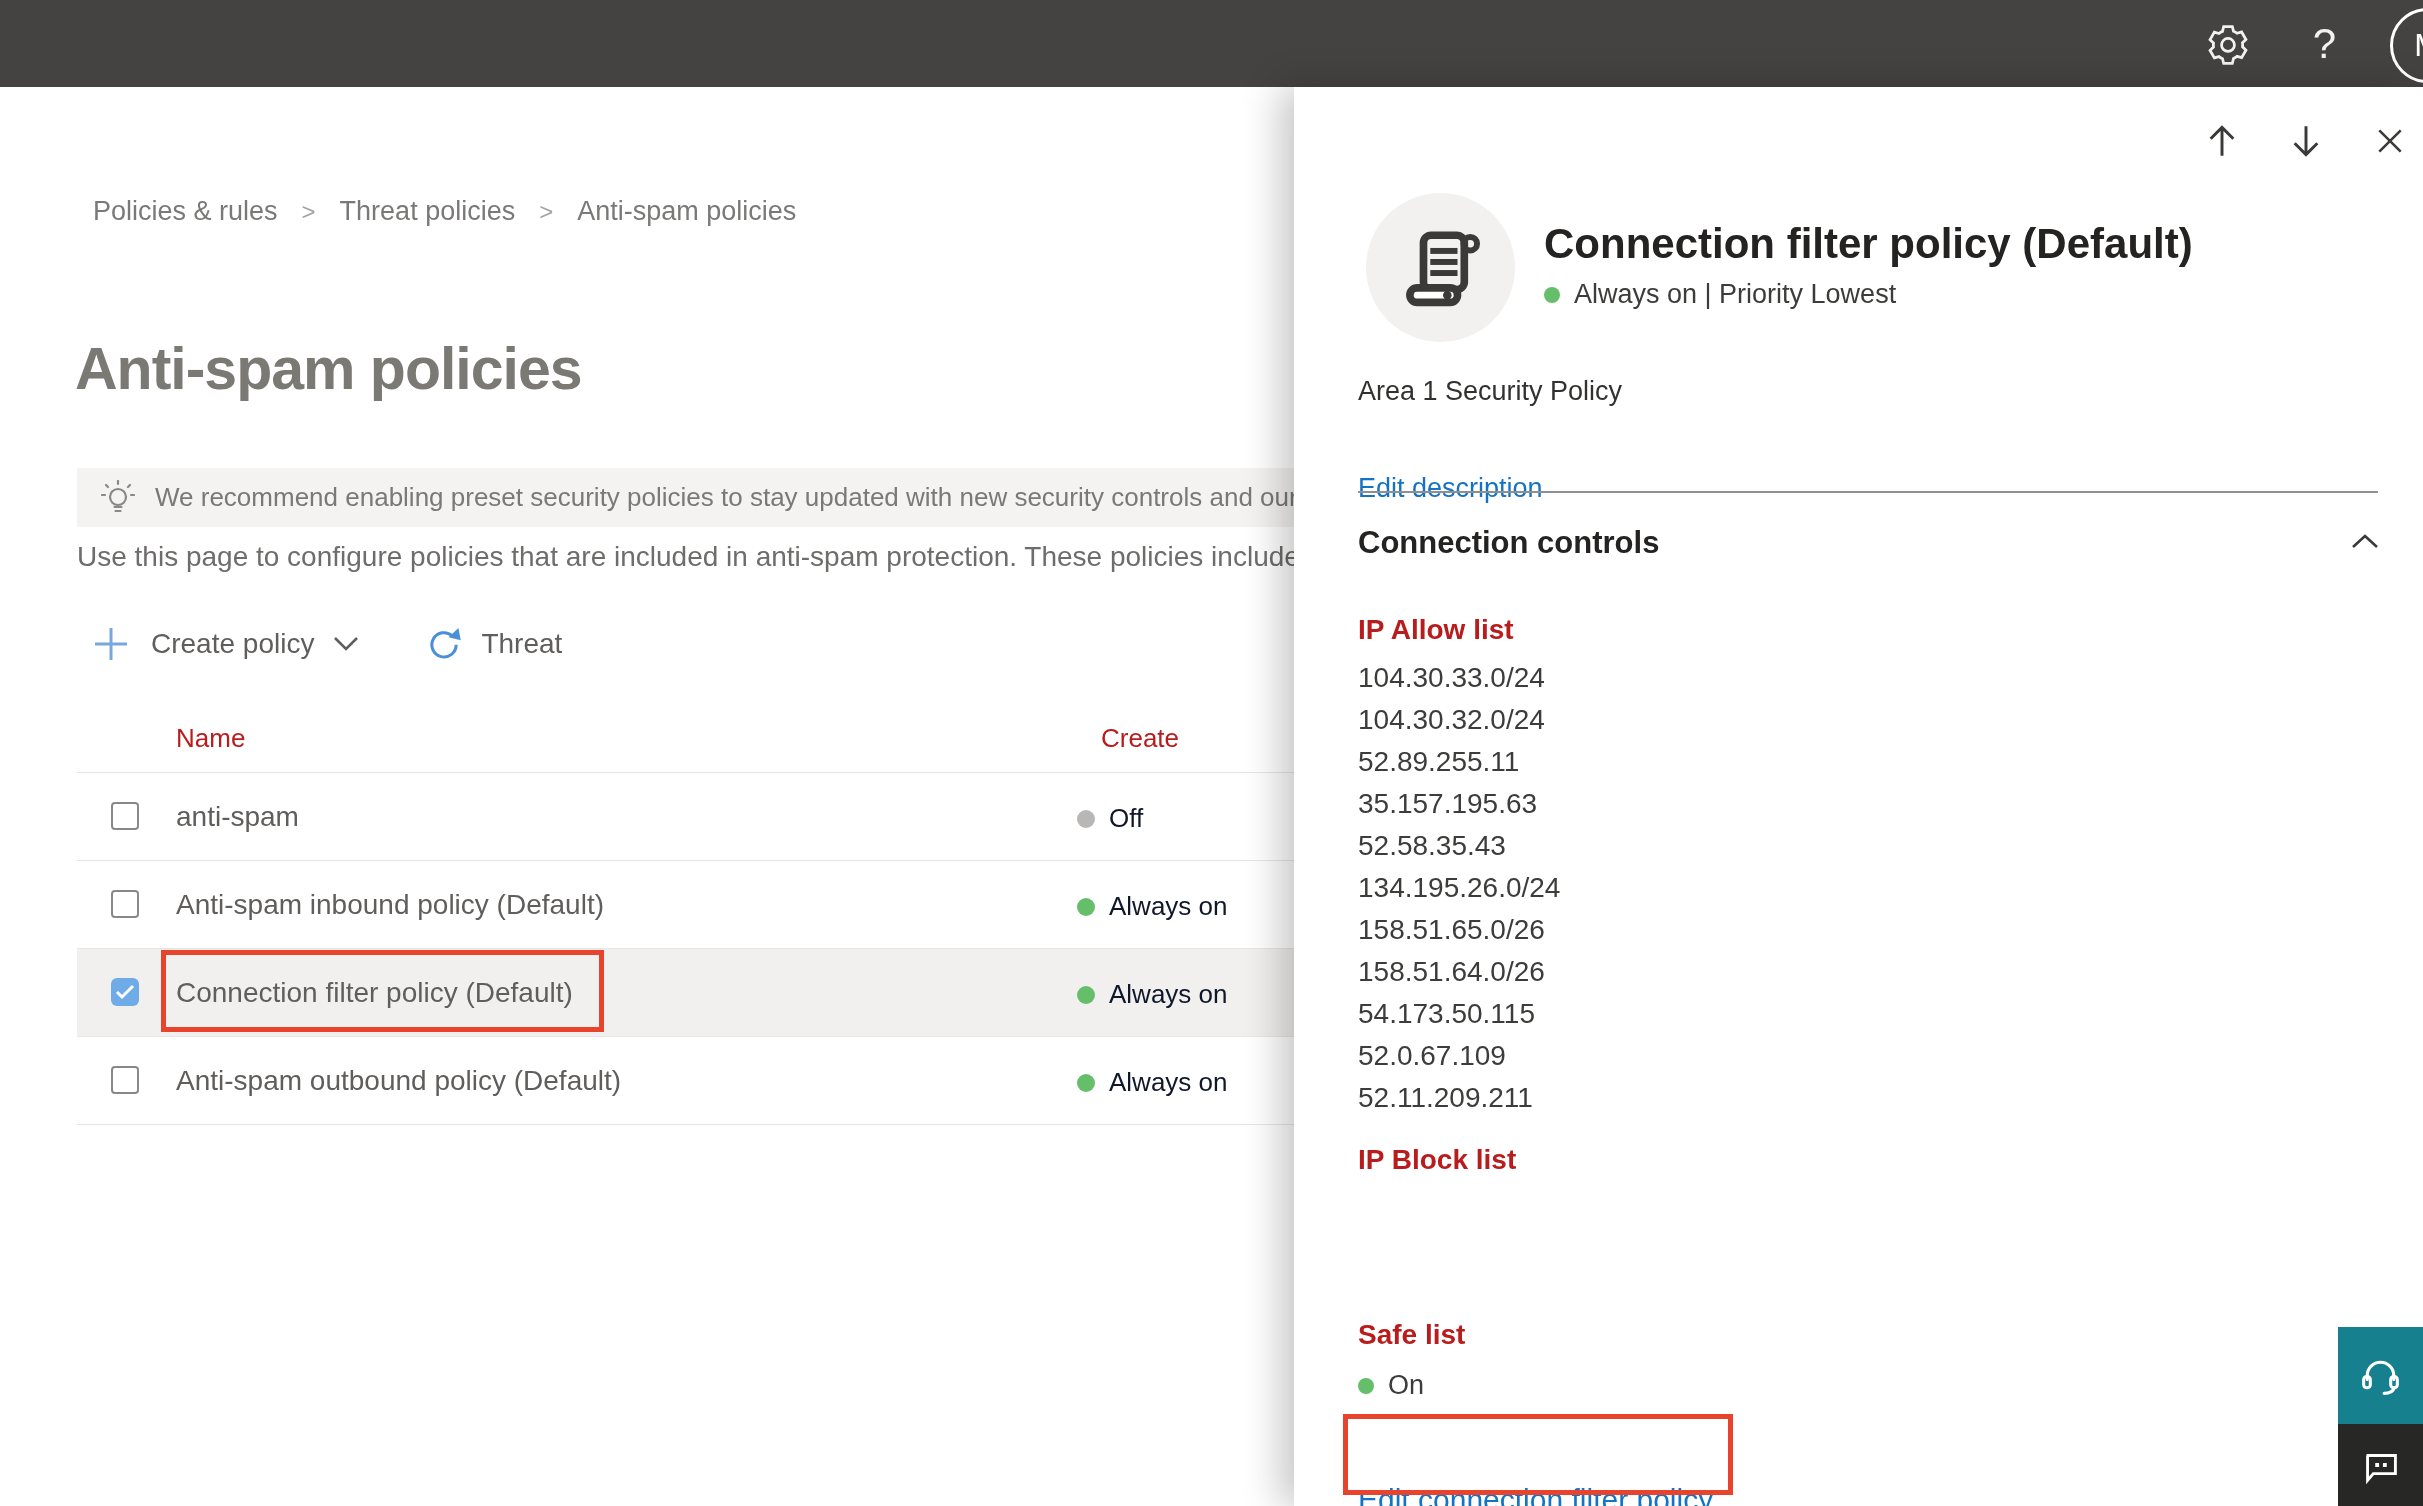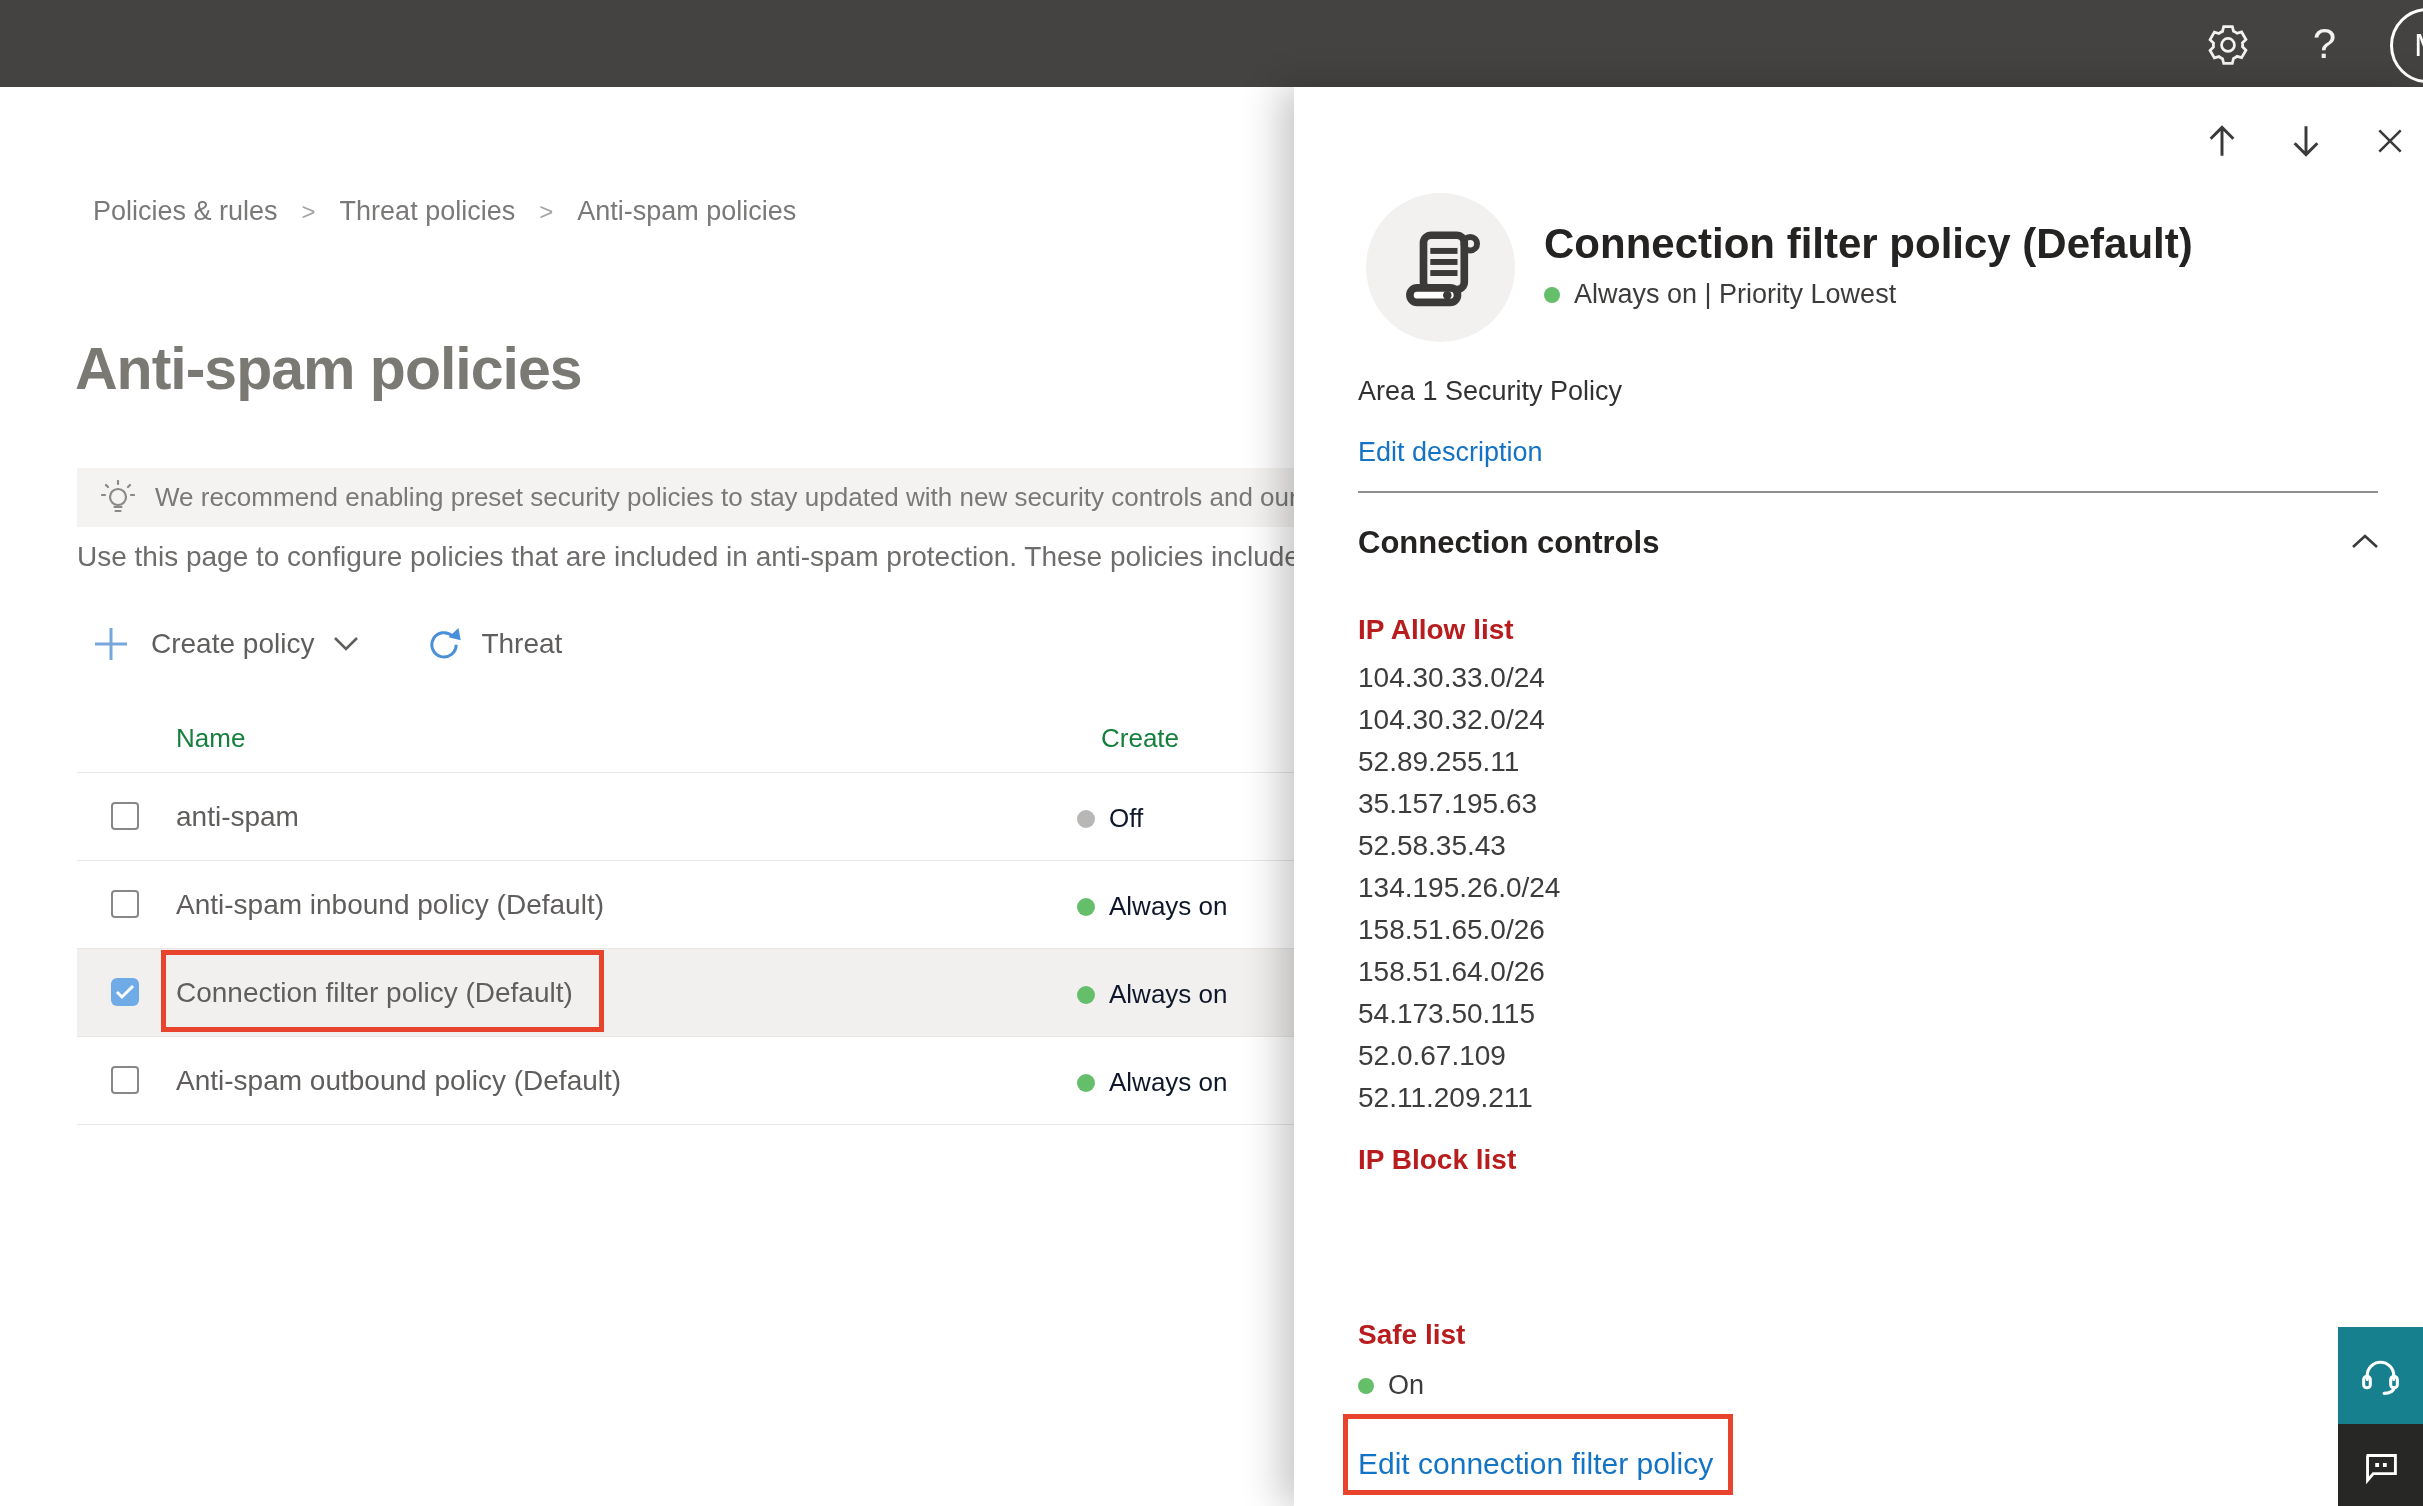--- a/index.html
+++ b/index.html
@@ -32,21 +32,21 @@
 
   .toolbar{position:absolute;left:93px;top:608px;height:55px;display:flex;align-items:center;font-size:28px;color:#605e5c;}
   .toolbar .tb-btn{display:flex;align-items:center;cursor:pointer;margin-top:17px;}
   .toolbar .plus{margin-right:22px;}
   .toolbar .chev{margin-left:18px;}
   .toolbar .refresh-btn{margin-left:65px;}
   .toolbar .refresh-icon{margin-right:18px;}
 
   
   .table{position:absolute;left:77px;top:693px;width:1228px;}
-  .thead{position:relative;height:79px;font-size:26px;color:#15803d;}
+  .thead{position:relative;height:79px;font-size:26px;color:#b91c1c;}
   .thead .h-name{position:absolute;left:99px;top:30px;}
   .thead .h-status{position:absolute;left:1024px;top:30px;}
   .row{position:relative;height:87px;border-top:1px solid #e8e6e4;cursor:pointer;}
   .row.last{border-bottom:1px solid #e8e6e4;}
   .row.selected{background:#f1f0ef;width:1217px;}
   .cb{position:absolute;left:34px;top:29px;width:28px;height:28px;border:2px solid #8a8886;border-radius:4px;
       background:#fff;box-sizing:border-box;cursor:pointer;}
   .cb.checked{border:none;background:#6fabe7;border-radius:6px;display:flex;align-items:center;justify-content:center;}
   .rname{position:absolute;left:99px;top:28px;font-size:28px;color:#605e5c;white-space:nowrap;}
   .rstatus{position:absolute;left:1000px;top:30px;display:flex;align-items:center;font-size:26px;color:#0f172a;}
@@ -63,21 +63,21 @@
   .flyout{position:absolute;left:1294px;top:87px;width:1130px;height:1420px;background:#fff;
           box-shadow:-14px 0 36px rgba(0,0,0,0.22);}
   .fly-nav{position:absolute;top:36px;right:16px;display:flex;gap:48px;}
   .fly-nav .nav-ic{width:36px;height:36px;display:flex;align-items:center;justify-content:center;cursor:pointer;}
 
   .policy-circle{position:absolute;left:72px;top:106px;width:149px;height:149px;border-radius:50%;
                  background:#f2f1f0;display:flex;align-items:center;justify-content:center;}
   .fly-title{position:absolute;left:250px;top:133px;font-size:42px;font-weight:bold;color:#242322;white-space:nowrap;}
   .fly-statusline{position:absolute;left:250px;top:192px;display:flex;align-items:center;font-size:27px;color:#3d3c3b;}
   .fly-desc{position:absolute;left:64px;top:289px;font-size:27px;color:#323130;}
-  .link{color:#1373c4;cursor:pointer;}
+  .link{color:#1373c4;cursor:pointer;margin-top:36px;}
   .fly-editdesc{position:absolute;left:64px;top:350px;font-size:27px;}
   .fly-divider{position:absolute;left:64px;top:404px;width:1020px;height:0;border-top:2px solid #918f8d;}
   .fly-section{position:absolute;left:64px;top:438px;font-size:31px;font-weight:bold;color:#242322;}
   .fly-chevup{position:absolute;right:44px;top:446px;cursor:pointer;}
   .fly-label{font-size:28px;font-weight:bold;color:#b91c1c;position:absolute;left:64px;}
   .lbl-allow{top:527px;}
   .lbl-block{top:1057px;}
   .lbl-safe{top:1232px;}
   .ip-list{position:absolute;left:64px;top:570px;font-size:28px;color:#3d3c3b;line-height:42px;}
   .fly-on{position:absolute;left:64px;top:1283px;display:flex;align-items:center;font-size:27px;color:#3d3c3b;}

